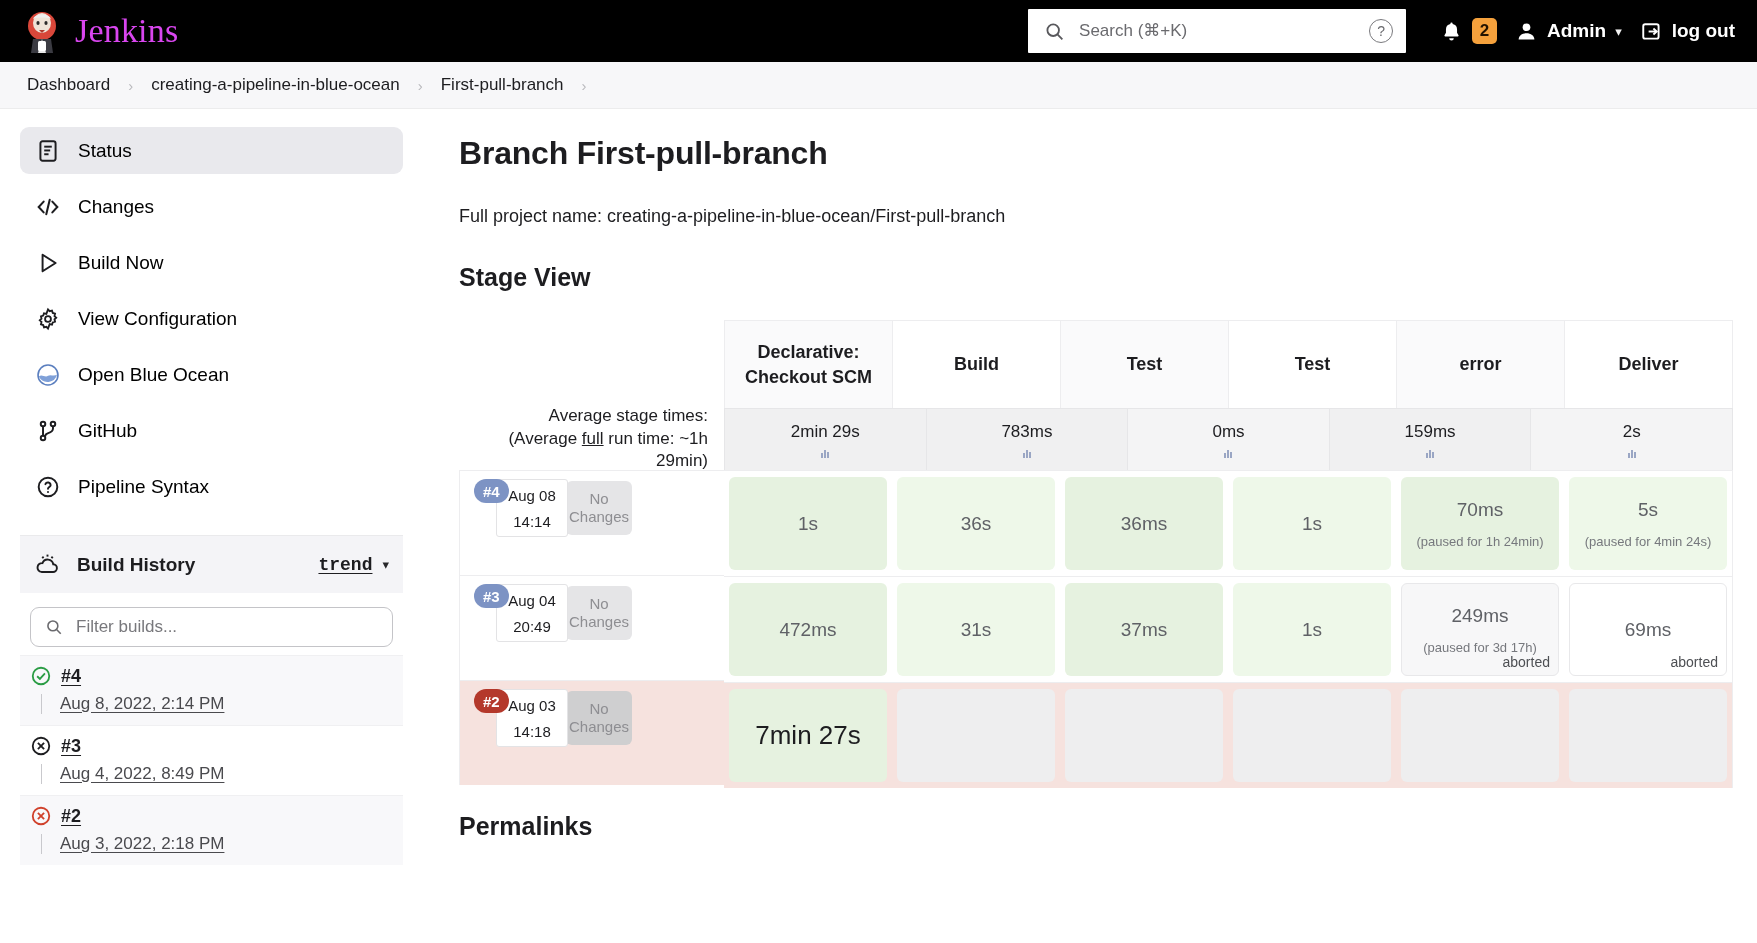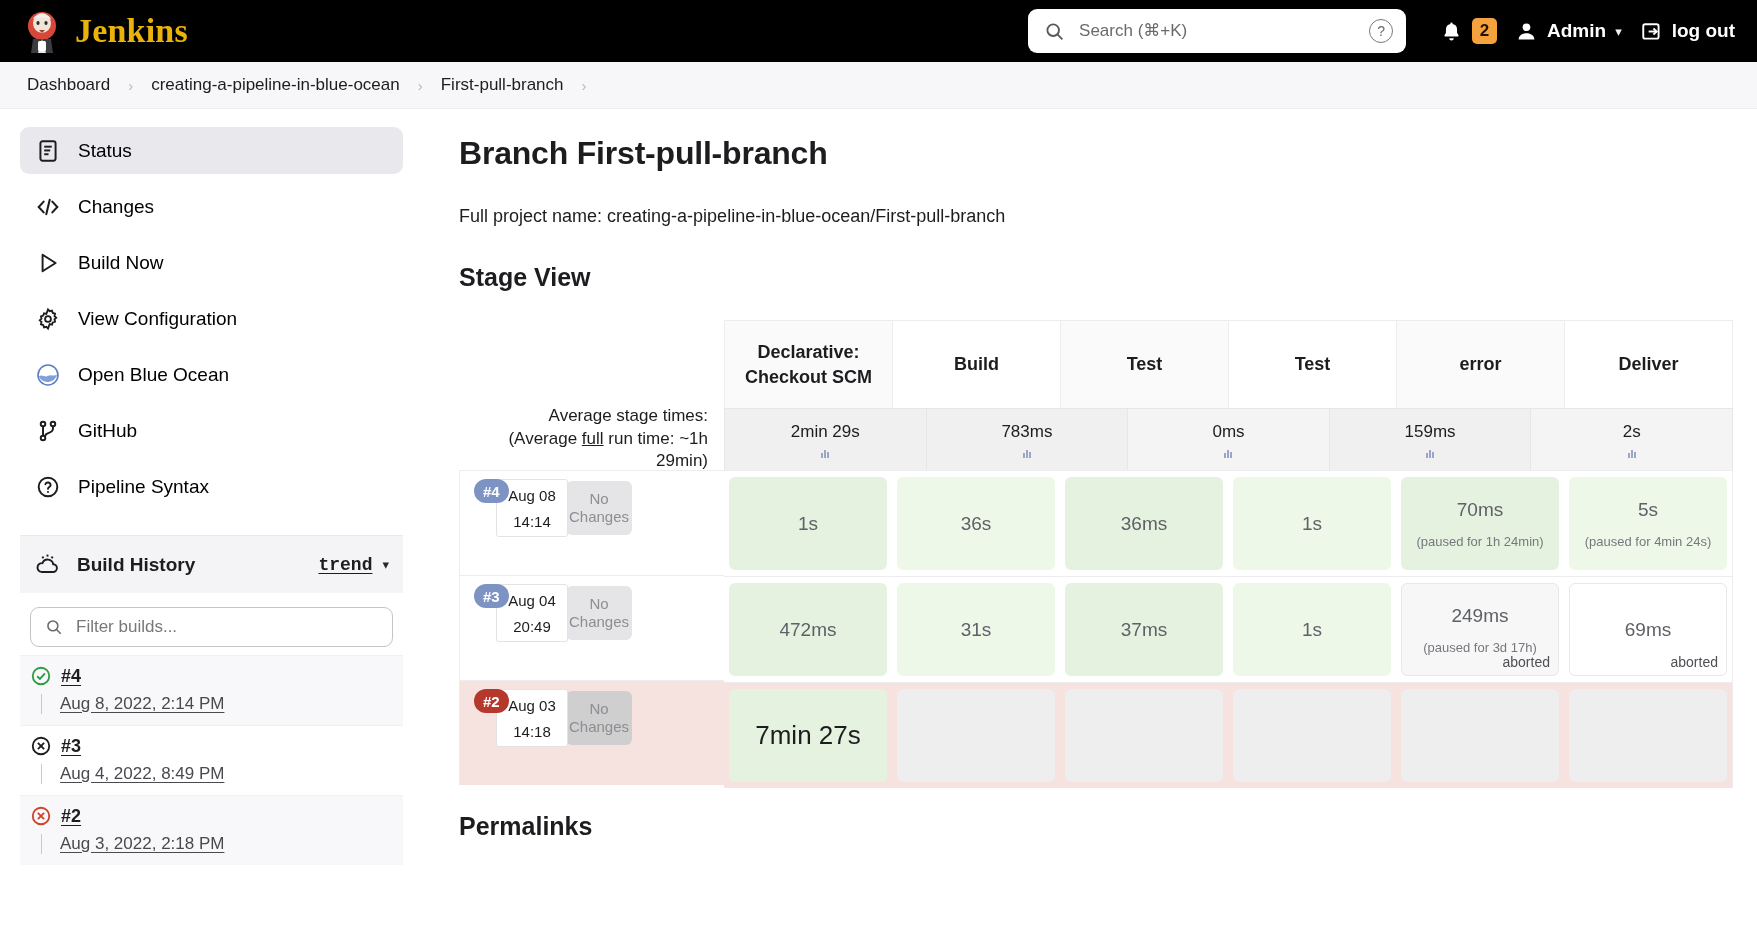--- a/index.html
+++ b/index.html
@@ -17,32 +17,32 @@
     height: 62px;
     background: #000;
     display: flex;
     align-items: center;
     padding: 0 22px;
     gap: 14px;
   }
   .brand { display: flex; align-items: center; gap: 13px; }
   .brand-logo { width: 40px; height: 44px; display: block; }
   .brand-text {
-    color: #eab308;
+    color: #d946ef;
     font-family: "Liberation Serif", serif;
     font-size: 34px;
-    font-weight: bold;
+    font-weight: normal;
     letter-spacing: .2px;
   }
 
   .search-wrap { margin-left: auto; }
   .searchbox {
     width: 378px; height: 44px;
     background: #fff;
-    border-radius: 9px;
+    border-radius: 1px;
     display: flex; align-items: center;
     padding: 0 13px 0 16px;
     gap: 12px;
   }
   .searchbox input {
     flex: 1; border: 0; outline: 0;
     font-family: "Liberation Sans", sans-serif;
     font-size: 17px; color: #3a3a3c;
     background: transparent;
   }

